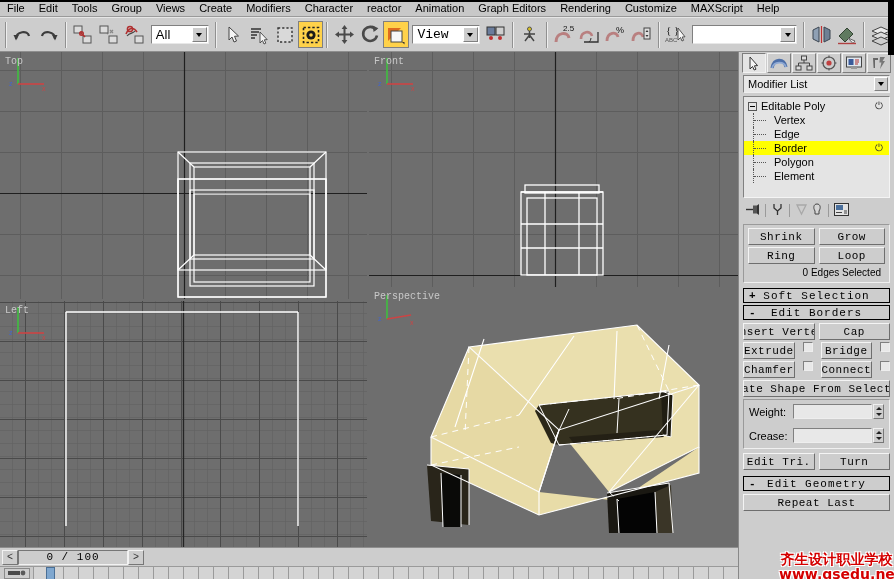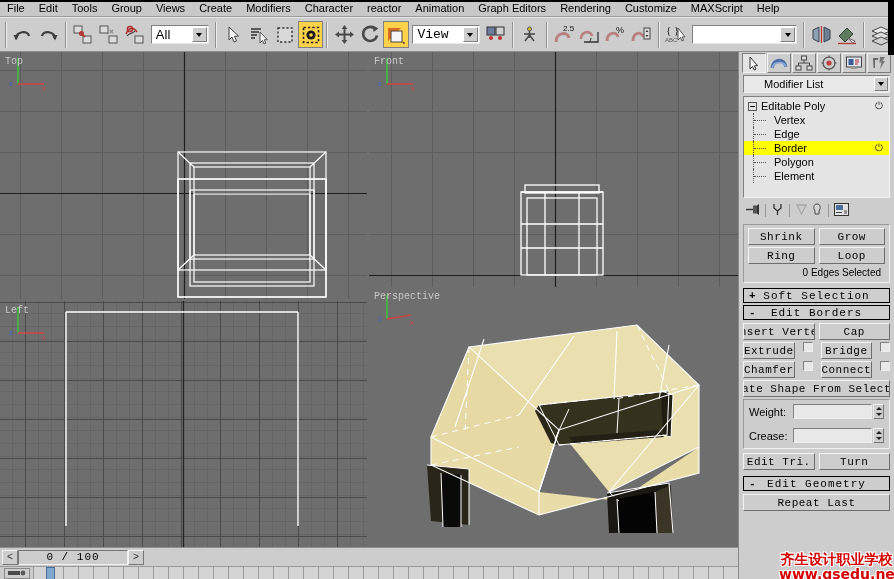--- a/index.html
+++ b/index.html
@@ -108,21 +108,21 @@
     font-family:"Liberation Mono", monospace; font-size:11px;
     line-height:15px; padding-left:3px; color:#000;
   }
   .colorswatch {
     width:17px; height:17px; background:#eadfae;
     border:1px solid #808080; border-right-color:#eee; border-bottom-color:#eee;
   }
   .modlist {
     margin:2px 4px 3px 4px; height:18px; background:#e8e8e8;
     border:1px solid #808080; border-right-color:#eee; border-bottom-color:#eee;
-    position:relative; font-size:11px; line-height:16px; padding-left:20px;
+    position:relative; font-size:11px; line-height:16px; padding-left:4px;
   }
   .modlist .arrow {
     position:absolute; right:1px; top:1px; width:14px; height:14px;
     background:#cdcdcd; border:1px solid #fff;
     border-right-color:#808080; border-bottom-color:#808080;
     display:flex; align-items:center; justify-content:center;
   }
   .modlist .arrow::after {
     content:""; border-left:3.5px solid transparent; border-right:3.5px solid transparent;
     border-top:4px solid #000;

